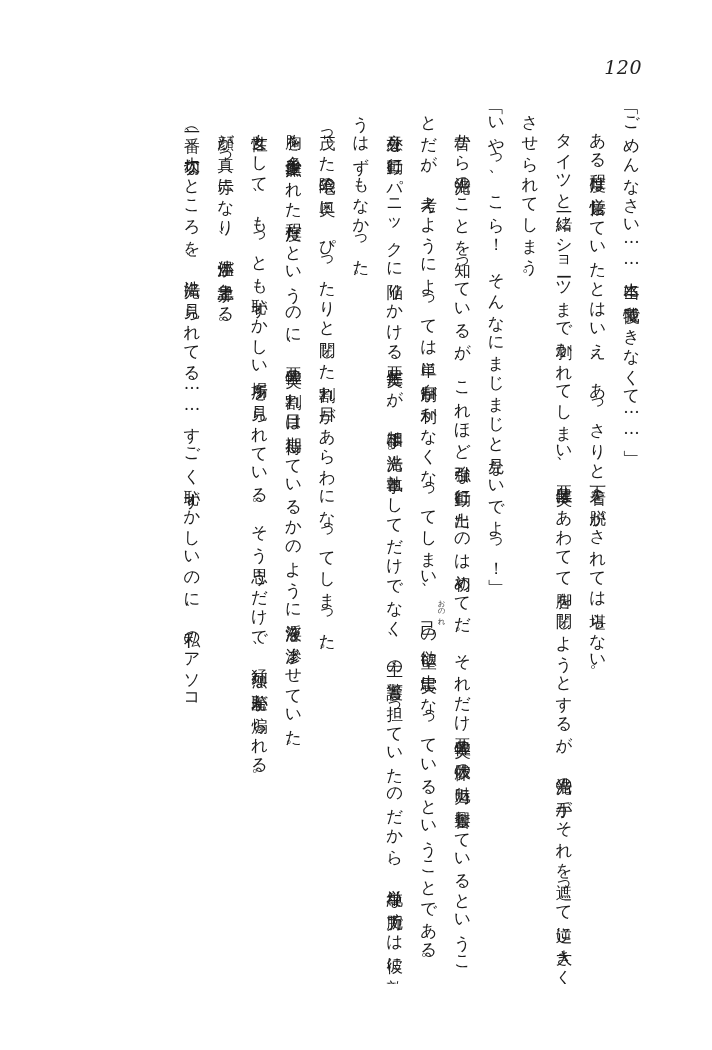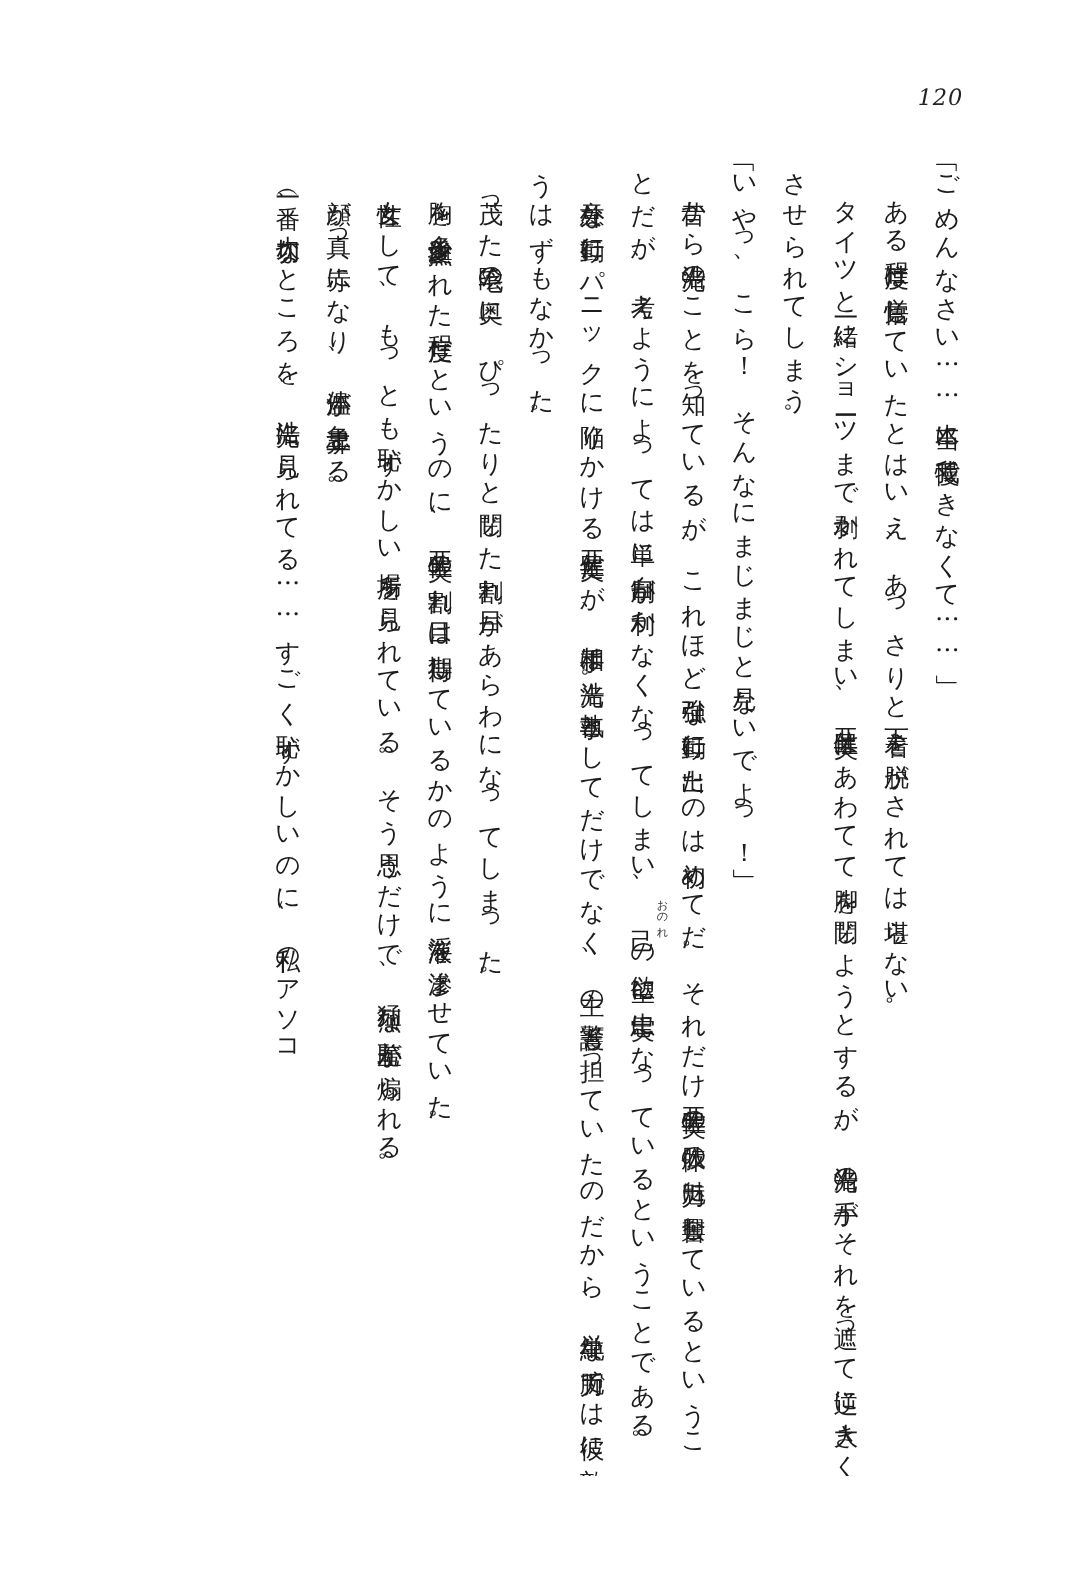--- a/index.html
+++ b/index.html
@@ -22,21 +22,21 @@
     background: #ffffff;
   }
 
   
   #page-number {
     position: absolute;
     top: 56px;
     right: 70px;
     font-family: "DejaVu Serif", "Liberation Serif", serif;
     font-style: italic;
-    font-size: 15px;
+    font-size: 19px;
     color: #222;
     letter-spacing: 0.5px;
   }
 
   
   #body-text {
     position: absolute;
     top: 104px;
     right: 64px;
     left: 60px;

